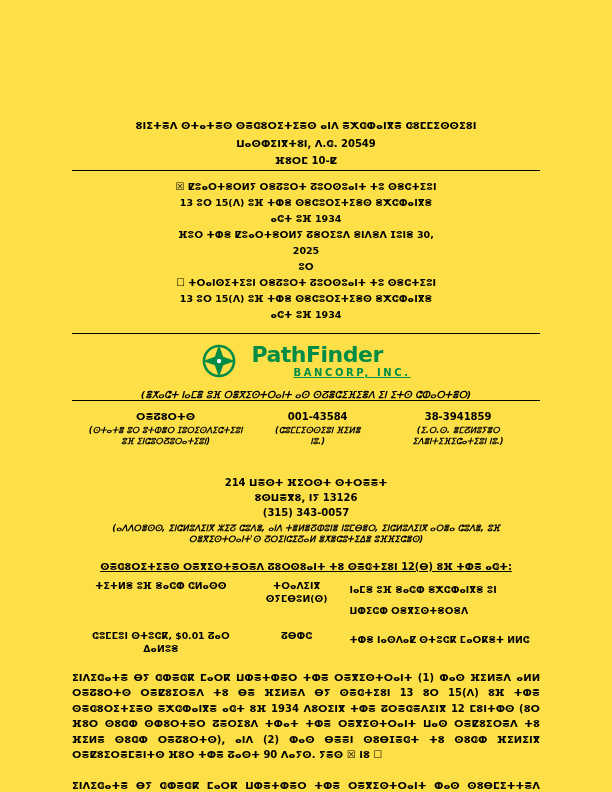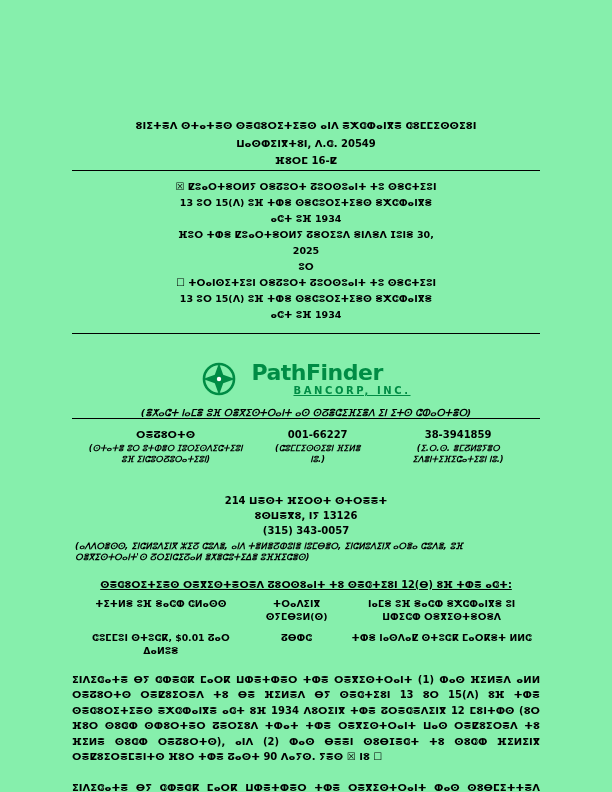--- a/index.html
+++ b/index.html
@@ -3,74 +3,74 @@
 <meta charset="utf-8">
 <style>
   html,body{margin:0;padding:0;background:#ffffff;}
   body{
     width:612px;height:792px;
     font-family:"DejaVu Sans",sans-serif;
     color:#000;
     font-weight:700;
     -webkit-font-smoothing:antialiased;
   }
-  .page{position:relative;width:612px;height:792px;overflow:hidden;background:#86efac;}
+  .page{position:relative;width:612px;height:792px;overflow:hidden;background:#fde047;}
   .content{position:absolute;left:72px;top:0;width:468px;}
 
   .title-block{padding-top:117px;text-align:center;font-size:10px;line-height:17.5px;}
 
   hr.rule{border:0;border-top:1.2px solid #000;margin:0;}
   .rule1{margin-top:13px;}
   .rule2{margin-top:0px;}
   .rule3{margin-top:7px;}
 
   .mid-section{padding:8px 0 10px;font-size:9.5px;}
   .check-block{width:272px;margin:0 auto;text-align:center;line-height:16px;}
   .cb{font-size:10px;}
   .or-line{text-align:center;line-height:16px;}
 
-  .logo-block{margin-top:24px;display:flex;justify-content:center;align-items:center;gap:14px;height:42px;}
+  .logo-block{margin-top:6px;display:flex;justify-content:center;align-items:center;gap:14px;height:42px;}
   .logo-text{text-align:left;}
   .brand{font-size:22px;line-height:22px;color:#008C45;letter-spacing:-0.5px;}
   .subbrand{font-size:10px;letter-spacing:2.6px;color:#008C45;margin-top:1px;padding-left:42px;text-decoration:underline;}
 
   .exact-name{margin-top:7px;text-align:center;font-style:italic;font-size:9.5px;}
 
   .cols{display:flex;margin-top:9px;}
   .col1{width:40%;}
   .col2{width:25%;}
   .col3{width:35%;}
   .col1,.col2,.col3{text-align:center;}
   .colval{font-size:10px;line-height:13px;}
   .colcap{font-style:italic;font-size:8.3px;line-height:11px;margin-top:2px;padding:0 14px;}
 
   .addr{margin-top:28px;text-align:center;font-size:10px;line-height:15px;}
-  .addr-caption{margin:3px auto 0;text-align:left;font-style:italic;font-size:8.6px;line-height:11.5px;width:462px;}
+  .addr-caption{margin:3px auto 0;text-align:center;font-style:italic;font-size:8.6px;line-height:11.5px;width:462px;}
 
   .securities{margin-top:15px;text-align:center;font-size:9.8px;text-decoration:underline;}
 
   .sec-table{margin-top:7px;font-size:9.3px;}
   .t-row{display:flex;align-items:flex-start;}
   .t-head{margin-bottom:8px;}
   .t-c1{width:38%;text-align:center;line-height:13px;padding:0 10px;box-sizing:border-box;}
   .t-c2{width:20%;text-align:center;line-height:13px;}
-  .t-c3{width:42%;text-align:center;line-height:13px;padding:0 6px;box-sizing:border-box;}
+  .t-c3{width:42%;line-height:21px;padding:0 6px;box-sizing:border-box;}
 
   .para{margin:15px 0 0;text-align:justify;font-size:10px;line-height:15.5px;}
 </style>
 </head>
 <body>
 
 <div class="page">
   <div class="content">
 
     <div class="title-block">
       <div>ⵓⵏⵉⵜⴻⴷ ⵙⵜⴰⵜⴻⵙ ⵙⴻⵛⵓⵔⵉⵜⵉⴻⵙ ⴰⵏⴷ ⴻⵅⵛⵀⴰⵏⴳⴻ ⵛⵓⵎⵎⵉⵙⵙⵉⵓⵏ</div>
       <div>ⵡⴰⵙⵀⵉⵏⴳⵜⵓⵏ, ⴷ.ⵛ. 20549</div>
-      <div>ⴼⵓⵔⵎ 16-ⵇ</div>
+      <div>ⴼⵓⵔⵎ 10-ⵇ</div>
     </div>
 
     <hr class="rule rule1">
 
     <div class="mid-section">
       <div class="check-block">
         <span class="cb">☒</span>
         <span>ⵇⵓⴰⵔⵜⴻⵔⵍⵢ ⵔⴻⵒⵓⵔⵜ ⵒⵓⵔⵙⵓⴰⵏⵜ ⵜⵓ ⵙⴻⵛⵜⵉⵓⵏ 13 ⵓⵔ 15(ⴷ) ⵓⴼ ⵜⵀⴻ ⵙⴻⵛⵓⵔⵉⵜⵉⴻⵙ ⴻⵅⵛⵀⴰⵏⴳⴻ ⴰⵛⵜ ⵓⴼ 1934</span>
         <div>ⴼⵓⵔ ⵜⵀⴻ ⵇⵓⴰⵔⵜⴻⵔⵍⵢ ⵒⴻⵔⵉⵓⴷ ⴻⵏⴷⴻⴷ ⵊⵓⵏⴻ 30, 2025</div>
       </div>
@@ -98,21 +98,21 @@
     <div class="exact-name">(ⴻⵅⴰⵛⵜ ⵏⴰⵎⴻ ⵓⴼ ⵔⴻⴳⵉⵙⵜⵔⴰⵏⵜ ⴰⵙ ⵙⵒⴻⵛⵉⴼⵉⴻⴷ ⵉⵏ ⵉⵜⵙ ⵛⵀⴰⵔⵜⴻⵔ)</div>
 
     <hr class="rule rule3">
 
     <div class="cols">
       <div class="col1">
         <div class="colval">ⵔⴻⵒⵓⵔⵜⵙ</div>
         <div class="colcap">(ⵙⵜⴰⵜⴻ ⵓⵔ ⵓⵜⵀⴻⵔ ⵊⵓⵔⵉⵙⴷⵉⵛⵜⵉⵓⵏ ⵓⴼ ⵉⵏⵛⵓⵔⵒⵓⵔⴰⵜⵉⵓⵏ)</div>
       </div>
       <div class="col2">
-        <div class="colval">001-66227</div>
+        <div class="colval">001-43584</div>
         <div class="colcap">(ⵛⵓⵎⵎⵉⵙⵙⵉⵓⵏ ⴼⵉⵍⴻ ⵏⵓ.)</div>
       </div>
       <div class="col3">
         <div class="colval">38-3941859</div>
         <div class="colcap">(ⵉ.ⵔ.ⵙ. ⴻⵎⵒⵍⵓⵢⴻⵔ ⵉⴷⴻⵏⵜⵉⴼⵉⵛⴰⵜⵉⵓⵏ ⵏⵓ.)</div>
       </div>
     </div>
 
     <div class="addr">
       <div>214 ⵡⴻⵙⵜ ⴼⵉⵔⵙⵜ ⵙⵜⵔⴻⴻⵜ</div>

